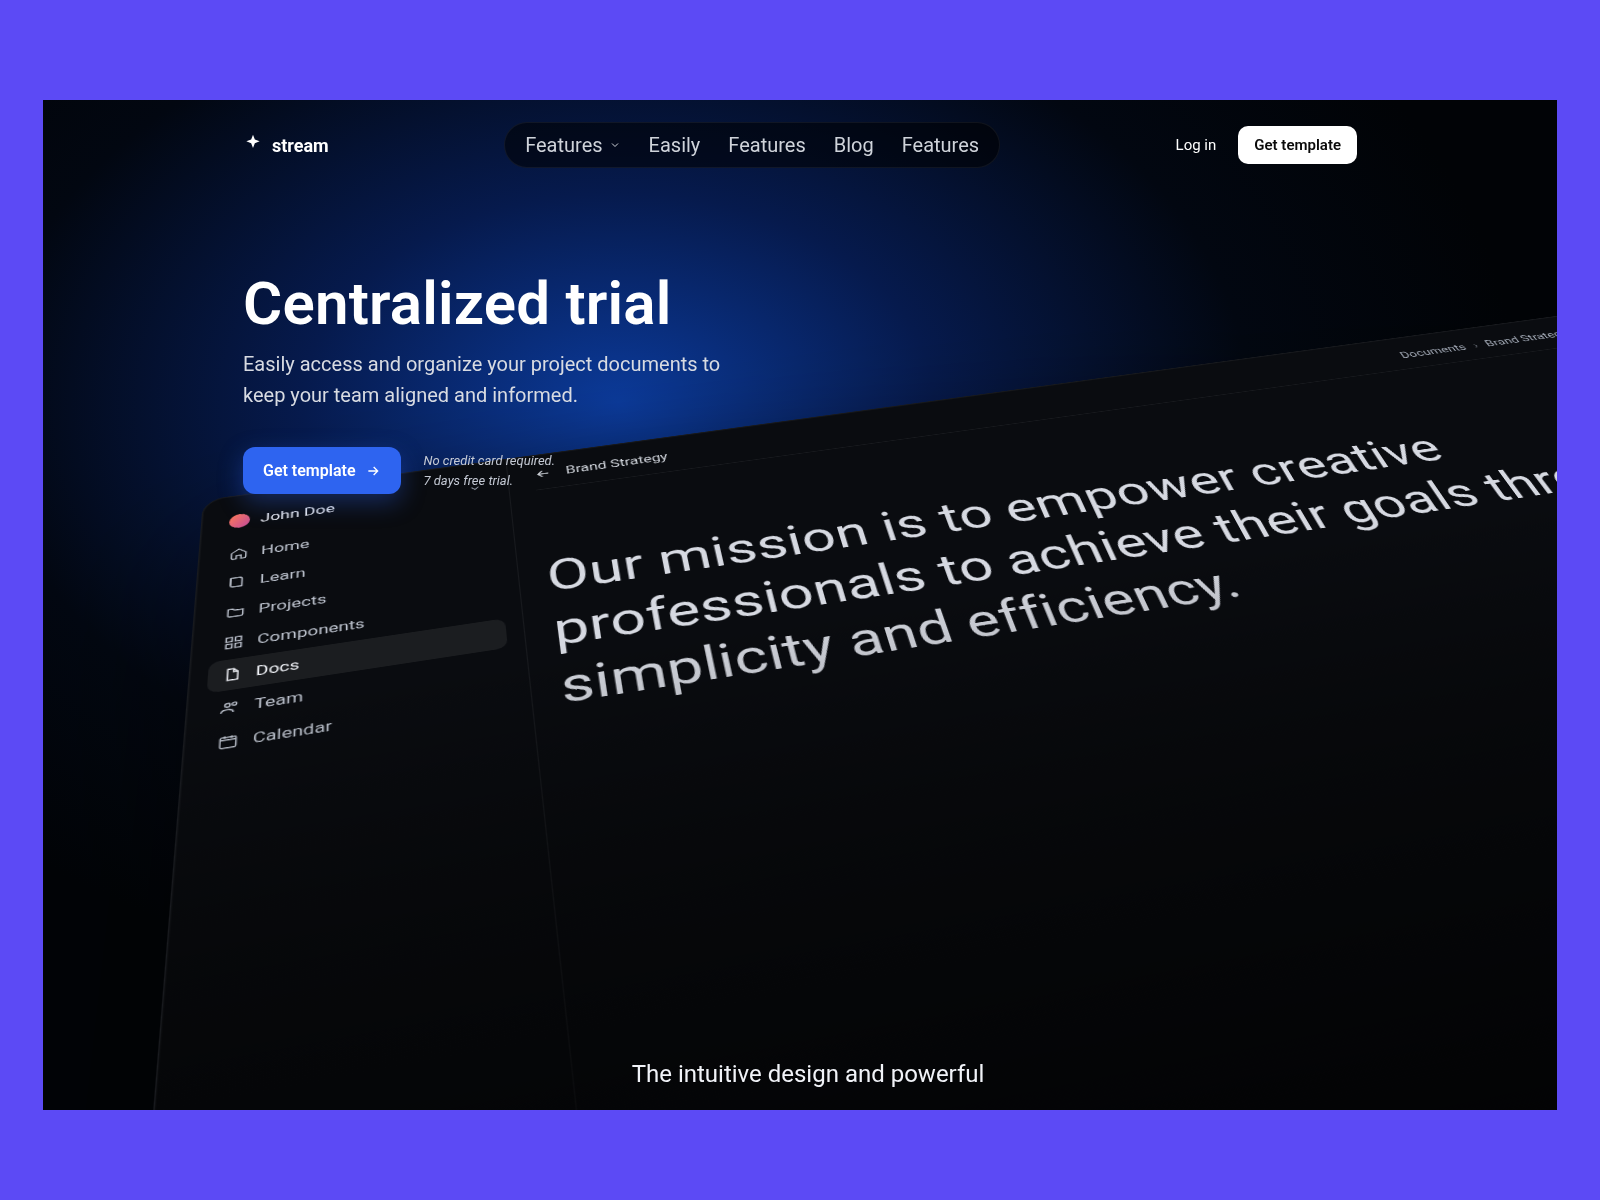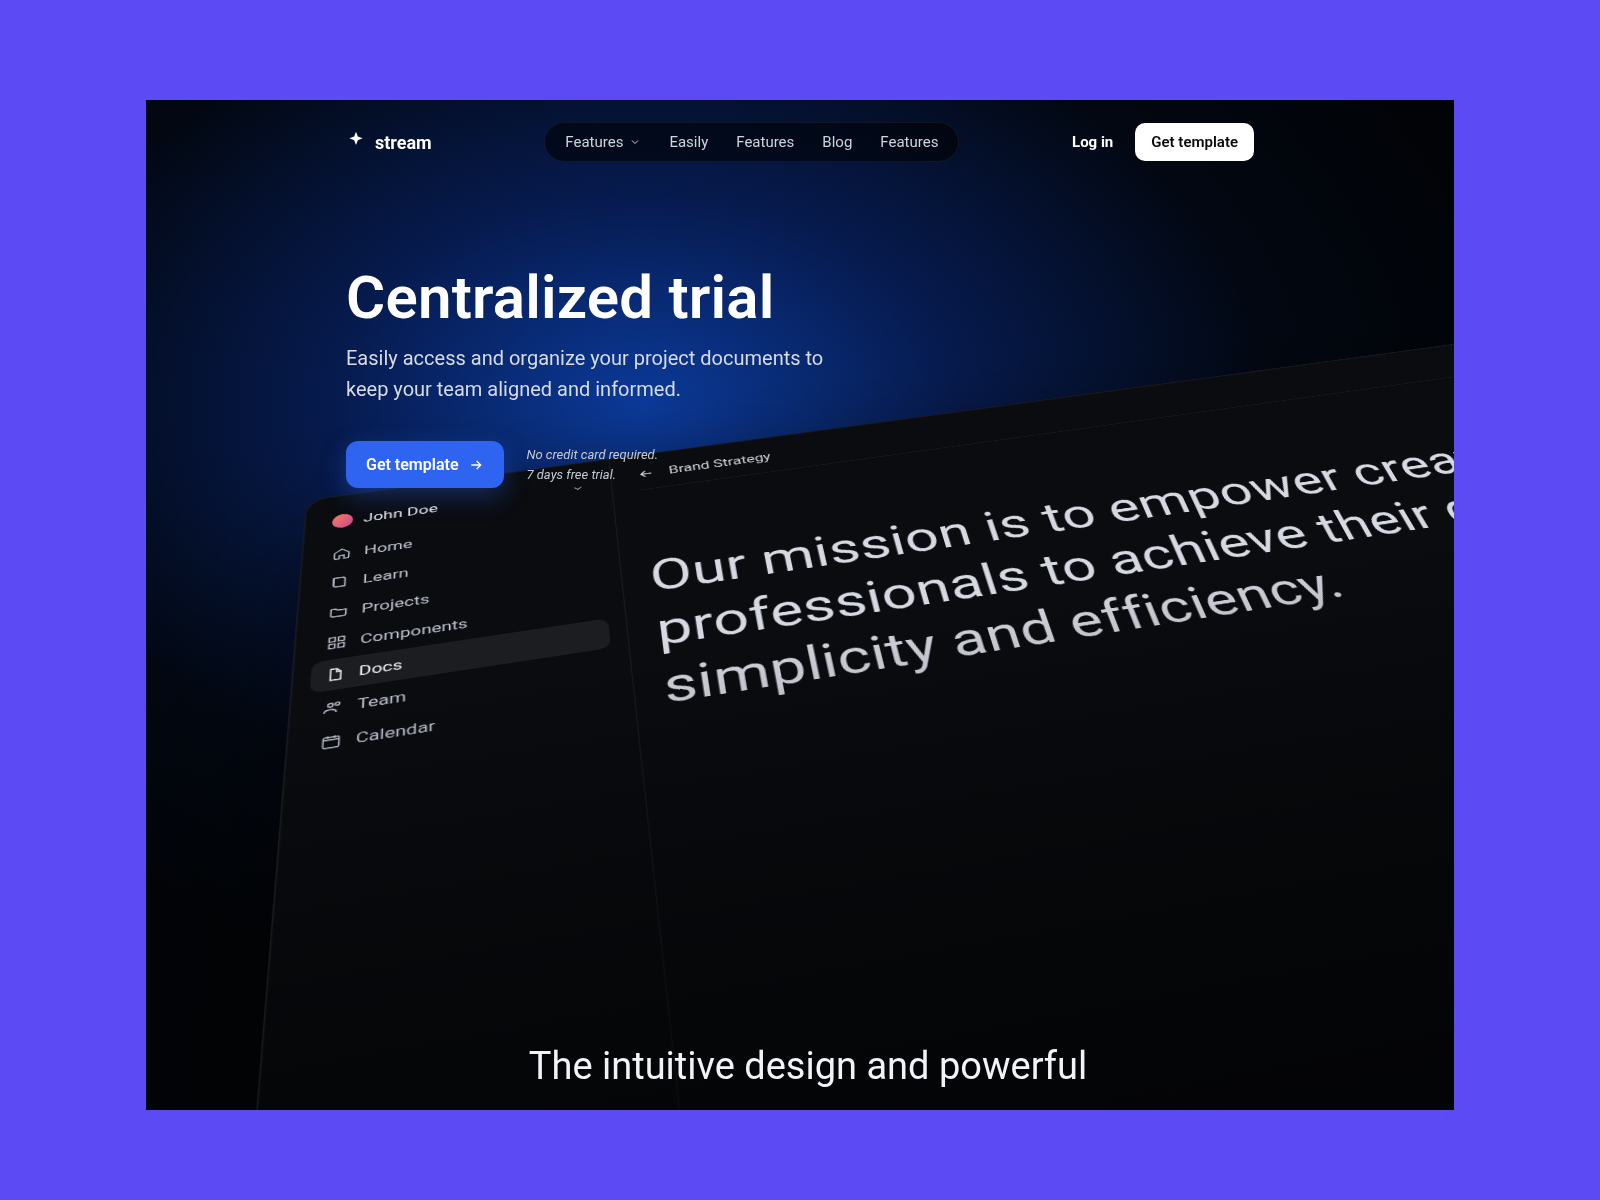--- a/index.html
+++ b/index.html
@@ -8,21 +8,21 @@
     background: #5c4af5;
     width: 1600px;
     height: 1200px;
     overflow: hidden;
     display: flex;
     align-items: center;
     justify-content: center;
   }
   .frame {
     position: relative;
-    width: 1308px;
+    width: 1514px;
     height: 1010px;
     margin-top: 10px;
     background: radial-gradient(900px 600px at 38% 30%, #0b3a9a 0%, #061a4d 35%, #020711 70%, #010306 100%);
     overflow: hidden;
   }
   .glow-corner {
     position: absolute;
     bottom: -200px; right: -200px;
     width: 700px; height: 500px;
     background: radial-gradient(closest-side, rgba(30,70,170,.35), transparent 70%);
@@ -43,28 +43,28 @@
   .brand svg { width: 20px; height: 20px; }
   .nav-pill {
     margin-left: auto;
     display: flex; align-items: center;
     background: rgba(0,0,0,.55);
     border: 1px solid rgba(255,255,255,.06);
     border-radius: 999px;
     padding: 10px 20px;
     gap: 28px;
   }
-  .nav-item { color: #cfd3da; font-size: 15px; cursor: pointer; }
+  .nav-item { color: #cfd3da; font-size: 20px; cursor: pointer; }
   .nav-item.with-caret { display: inline-flex; align-items: center; gap: 6px; }
   .caret { width: 12px; height: 12px; }
   .right-actions {
     margin-left: auto;
     display: flex; align-items: center; gap: 22px;
   }
-  .login { color: #fff; font-weight: 700; font-size: 15px; cursor: pointer; }
+  .login { color: #fff; font-weight: 400; font-size: 15px; cursor: pointer; }
   .get-template {
     background: #fff; color: #0a0a0a;
     font-weight: 600; font-size: 15px;
     padding: 10px 16px; border-radius: 10px; cursor: pointer;
   }
 
   
   .hero {
     position: relative;
     padding: 100px 0 0 200px;
@@ -155,21 +155,21 @@
     font-size: 58px; line-height: 1.22; color: #d6d9e1;
     letter-spacing: .3px;
   }
 
   
   .testimonial {
     position: absolute;
     left: 16px; right: 0; bottom: 22px;
     text-align: center;
     color: #f1f3f8;
-    font-size: 38px;
+    font-size: 24px;
     z-index: 2;
   }
 </style>
 </head>
 <body>
 
 <div class="frame">
   <div class="glow-corner"></div>
 
   <header class="header">

